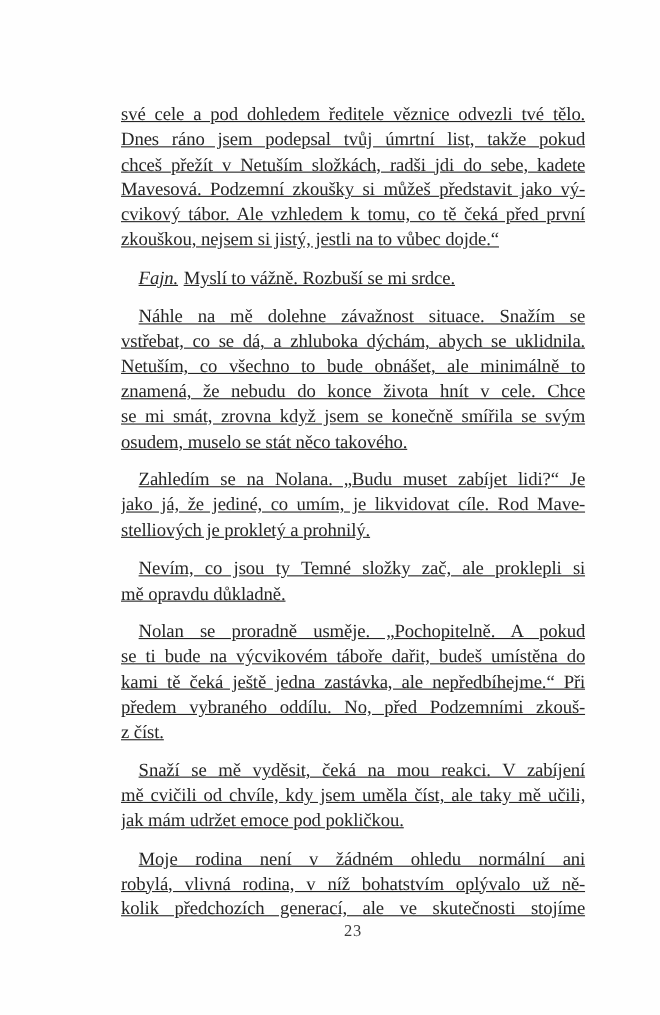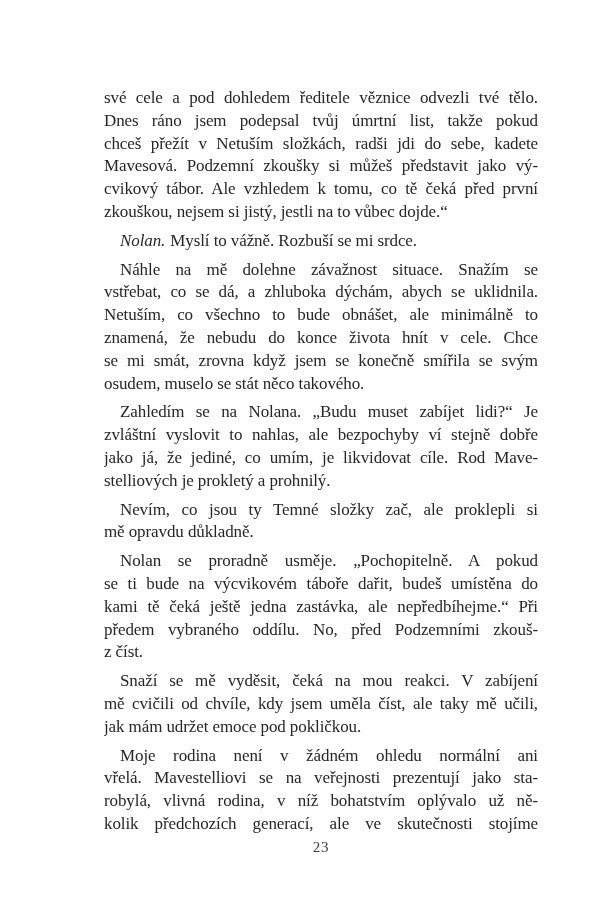--- a/index.html
+++ b/index.html
@@ -12,21 +12,21 @@
     overflow: hidden;
   }
   .text-block {
     position: absolute;
     left: 98px; top: 81px;
     width: 446px;
     font-size: 17px;
     line-height: 22.8px;
     letter-spacing: -0.1px;
   }
-  .para { margin: 6px; padding: 0; }
+  .para { margin: 12px; padding: 0; text-decoration: underline; }
   .line {
     height: 22.8px;
     overflow: hidden;
     text-align: justify;
     text-align-last: justify;
     white-space: normal;
   }
   .line.last {
     text-align: center;
     text-align-last: left;
@@ -52,36 +52,35 @@
       <div class="line">své cele a pod dohledem ředitele věznice odvezli tvé tělo.</div>
       <div class="line">Dnes ráno jsem podepsal tvůj úmrtní list, takže pokud</div>
       <div class="line">chceš přežít v Netuším složkách, radši jdi do sebe, kadete</div>
       <div class="line">Mavesová. Podzemní zkoušky si můžeš představit jako vý-</div>
       <div class="line">cvikový tábor. Ale vzhledem k tomu, co tě čeká před první</div>
       <div class="line last">zkouškou, nejsem si jistý, jestli na to vůbec dojde.“</div>
     </div>
 
     <div class="para">
       <div class="line ind last">
-        <em class="lead">Nolan.</em><span>Myslí to vážně. Rozbuší se mi srdce.</span>
+        <em class="lead">Fajn.</em><span>Myslí to vážně. Rozbuší se mi srdce.</span>
       </div>
     </div>
 
     <div class="para">
       <div class="line ind">Náhle na mě dolehne závažnost situace. Snažím se</div>
       <div class="line">vstřebat, co se dá, a zhluboka dýchám, abych se uklidnila.</div>
       <div class="line">Netuším, co všechno to bude obnášet, ale minimálně to</div>
       <div class="line">znamená, že nebudu do konce života hnít v cele. Chce</div>
       <div class="line">se mi smát, zrovna když jsem se konečně smířila se svým</div>
       <div class="line last">osudem, muselo se stát něco takového.</div>
     </div>
 
     <div class="para">
       <div class="line ind">Zahledím se na Nolana. „Budu muset zabíjet lidi?“ Je</div>
-      <div class="line">zvláštní vyslovit to nahlas, ale bezpochyby ví stejně dobře</div>
       <div class="line">jako já, že jediné, co umím, je likvidovat cíle. Rod Mave-</div>
       <div class="line last">stelliových je prokletý a prohnilý.</div>
     </div>
 
     <div class="para">
       <div class="line ind">Nevím, co jsou ty Temné složky zač, ale proklepli si</div>
       <div class="line last">mě opravdu důkladně.</div>
     </div>
 
     <div class="para">
@@ -93,21 +92,20 @@
     </div>
 
     <div class="para">
       <div class="line ind">Snaží se mě vyděsit, čeká na mou reakci. V zabíjení</div>
       <div class="line">mě cvičili od chvíle, kdy jsem uměla číst, ale taky mě učili,</div>
       <div class="line last">jak mám udržet emoce pod pokličkou.</div>
     </div>
 
     <div class="para">
       <div class="line ind">Moje rodina není v žádném ohledu normální ani</div>
-      <div class="line">vřelá. Mavestelliovi se na veřejnosti prezentují jako sta-</div>
       <div class="line">robylá, vlivná rodina, v níž bohatstvím oplývalo už ně-</div>
       <div class="line">kolik předchozích generací, ale ve skutečnosti stojíme</div>
     </div>
 
   </section>
 
   <footer class="page-number">23</footer>
 </main>
 
 </body></html>

